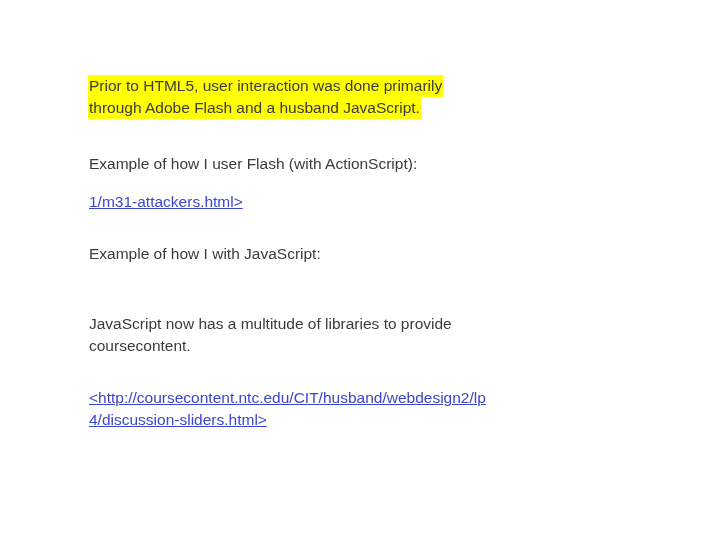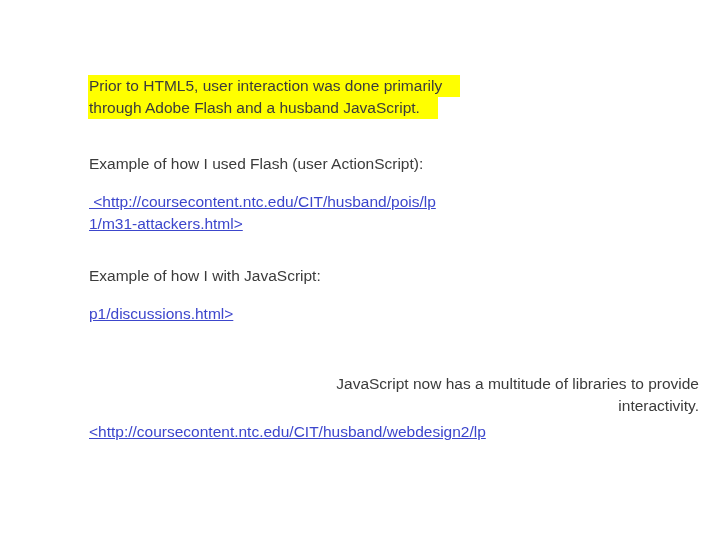--- a/index.html
+++ b/index.html
@@ -28,67 +28,66 @@
     padding: 0;
   }
   .line {
     display: block;
     white-space: pre;
   }
   mark.hl {
     display: inline-block;
     background: #ffff00;
     color: inherit;
-    padding: 0 18px 0 1px;
+    padding: 0 1px 0 1px;
     margin-left: -1px;
     white-space: pre;
   }
   a.doclink {
     color: #3c46cc;
     text-decoration: underline;
     cursor: pointer;
   }
   .p-flash-intro   { margin-top: 34px; }
   .p-flash-link    { margin-top: 16px; }
   .p-js-intro      { margin-top: 30px; }
   .p-js-link       { margin-top: 16px; }
-  .p-libs          { margin-top: 48px; text-align: right; }
-  .p-libs-link     { margin-top: 4px; }
+  .p-libs          { margin-top: 48px; }
+  .p-libs-link     { margin-top: 30px; }
 </style>
 </head>
 <body>
 
 <div class="doc">
 
   <p class="para">
     <span class="line"><mark class="hl">Prior to HTML5, user interaction was done primarily</mark></span>
     <span class="line"><mark class="hl">through Adobe Flash and a husband JavaScript.</mark></span>
   </p>
 
-  <p class="para p-flash-intro line">Example of how I used Flash (user ActionScript):</p>
+  <p class="para p-flash-intro line">Example of how I user Flash (with ActionScript):</p>
 
   <p class="para p-flash-link">
     <a class="doclink" title="http://coursecontent.ntc.edu/CIT/husband/pois/lp1/m31-attackers.html">
-      <span class="line"> &lt;http://coursecontent.ntc.edu/CIT/husband/pois/lp</span>
       <span class="line">1/m31-attackers.html&gt;</span>
     </a>
   </p>
 
   <p class="para p-js-intro line">Example of how I with JavaScript:</p>
 
   <p class="para p-js-link">
     <a class="doclink" title="http://coursecontent.ntc.edu/CIT/husband/webdesign2/lp1/discussions.html">
-      <span class="line">p1/discussions.html&gt;</span>
     </a>
   </p>
 
   <p class="para p-libs">
     <span class="line">JavaScript now has a multitude of libraries to provide</span>
-    <span class="line">interactivity.</span>
+    <span class="line">coursecontent.</span>
   </p>
 
   <p class="para p-libs-link">
     <a class="doclink" title="http://coursecontent.ntc.edu/CIT/husband/webdesign2/lp4/discussion-sliders.html">
       <span class="line">&lt;http://coursecontent.ntc.edu/CIT/husband/webdesign2/lp</span>
+      <span class="line">4/discussion-sliders.html&gt;</span>
     </a>
   </p>
 
 </div>
 
 </body></html>

